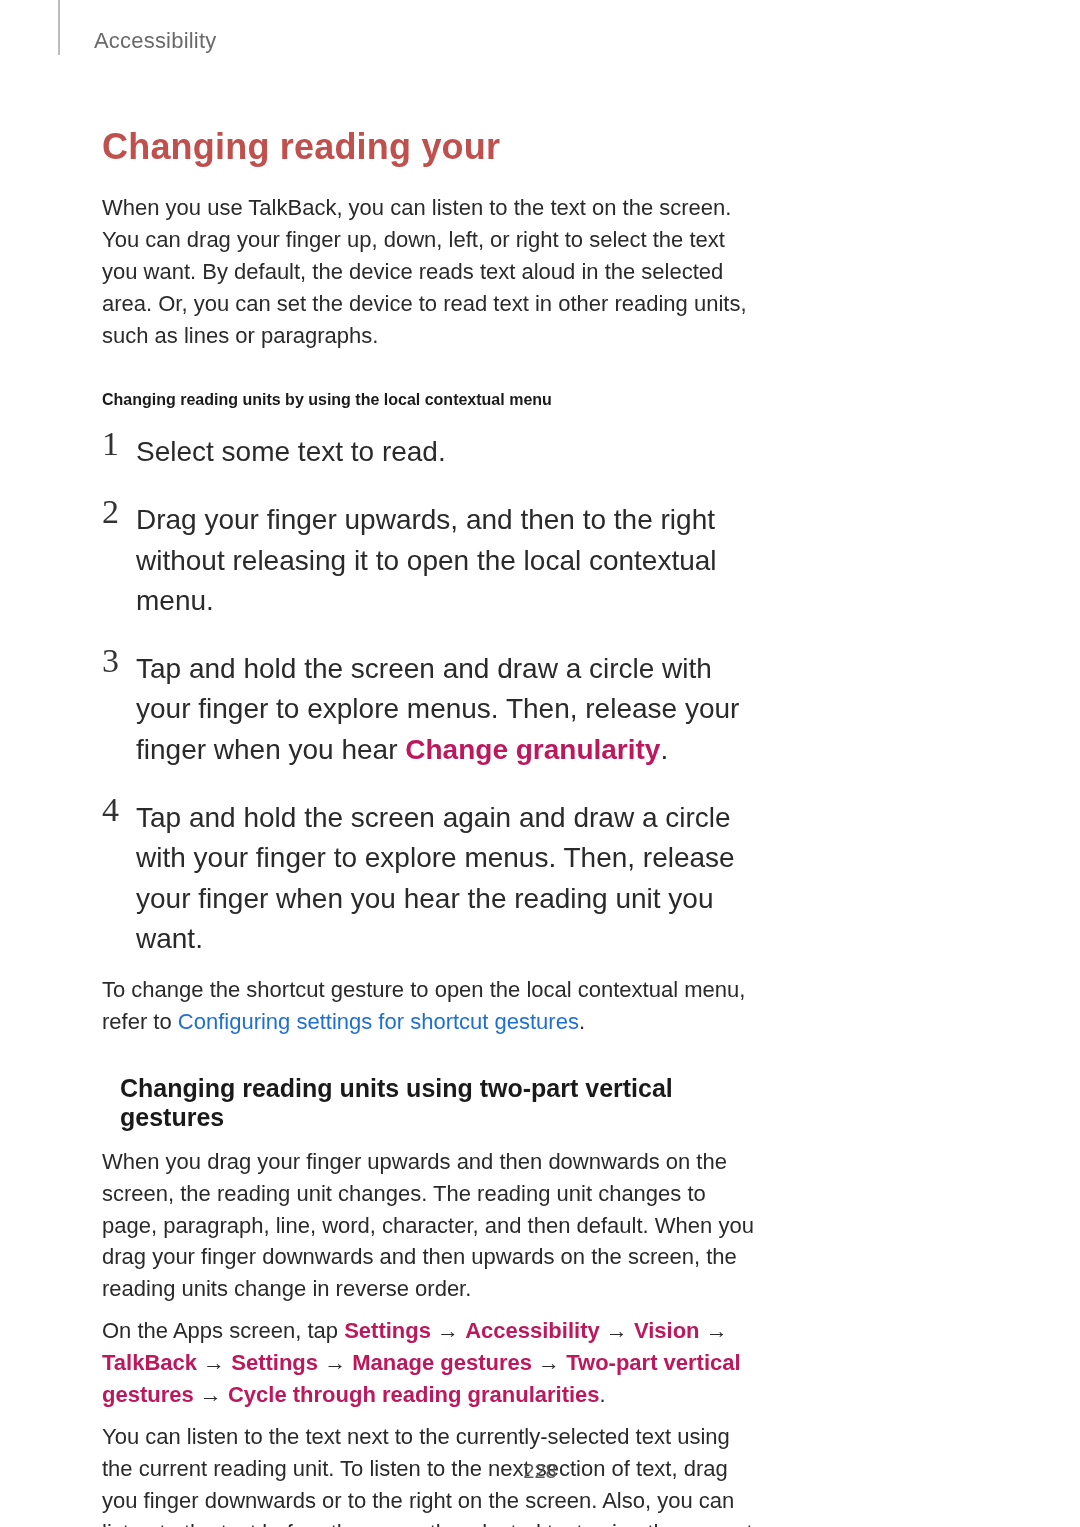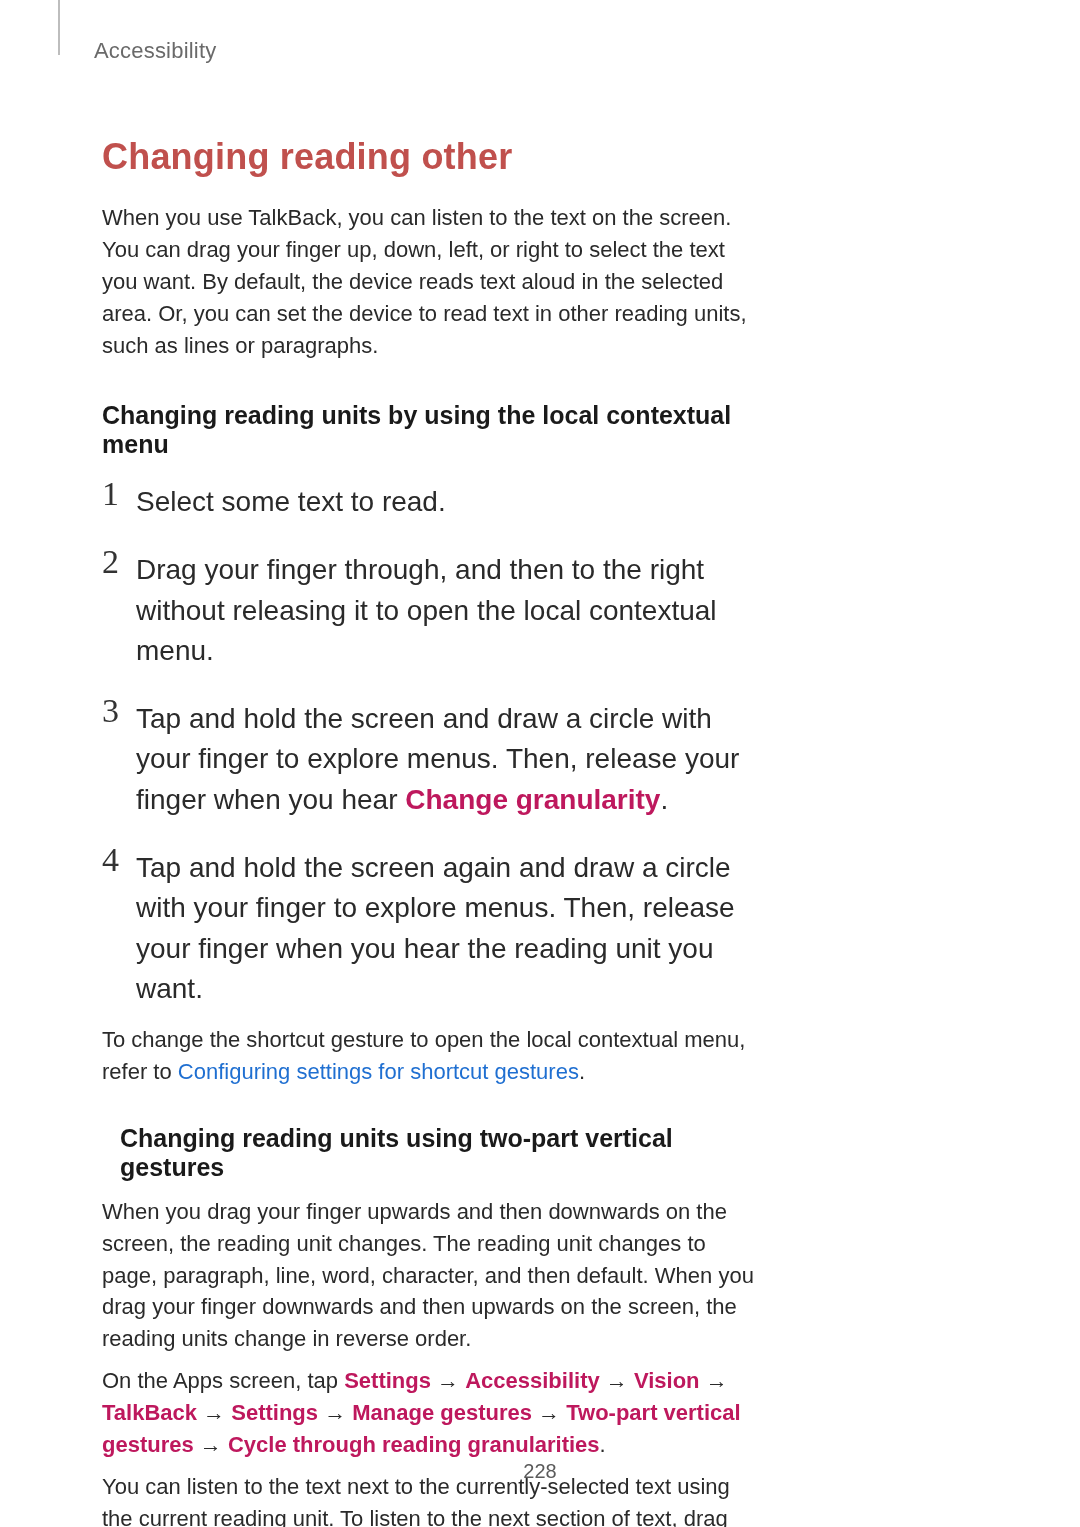--- a/index.html
+++ b/index.html
@@ -1,55 +1,55 @@
 <!DOCTYPE html>
 <html><head>
 <meta charset="utf-8">
 <style>
   * { margin: 0; padding: 0; box-sizing: border-box; }
   html, body { width: 1080px; height: 1527px; background: #fff; font-family: "Segoe UI", "Helvetica Neue", Arial, sans-serif; color: #222; }
-  .page { position: relative; width: 852px; height: 1527px; padding: 44px 90px 0 102px; }
+  .page { position: relative; width: 852px; height: 1527px; padding: 34px 90px 0 102px; }
   .side-rule { position: absolute; left: 58px; top: 0; width: 2px; height: 55px; background: #bdbdbd; }
   .header-label { font-size: 22px; color: #6a6a6a; letter-spacing: 0.2px; margin-top: -6px; margin-left: -8px; }
   .h1 { color: #c0504d; font-size: 36px; font-weight: 600; margin-top: 72px; letter-spacing: 0.2px; }
   .intro { font-size: 22px; line-height: 1.45; margin-top: 24px; color: #2a2a2a; }
-  .h2 { font-size: 25px; font-weight: 700; margin-top: 40px; color: #1a1a1a; }
+  .h2 { font-size: 16px; font-weight: 700; margin-top: 40px; color: #1a1a1a; }
   .h2b { font-size: 25px; font-weight: 700; margin-top: 36px; color: #1a1a1a; margin-left: 18px; }
   .steps { margin-top: 18px; }
   .step { display: flex; align-items: flex-start; margin-top: 22px; }
   .step:first-child { margin-top: 14px; }
   .step-num { font-family: Georgia, "Times New Roman", serif; font-size: 34px; line-height: 1; color: #333; width: 34px; flex: 0 0 34px; text-align: left; font-weight: 400; }
   .step-body { font-size: 28px; line-height: 1.45; color: #2a2a2a; padding-top: 5px; }
   .para { font-size: 22px; line-height: 1.45; margin-top: 14px; color: #2a2a2a; }
   .para-tight { font-size: 22px; line-height: 1.45; margin-top: 10px; color: #2a2a2a; }
   .link { color: #1f6fd1; }
   .bold { font-weight: 700; color: #be185d; }
   .page-num { position: absolute; bottom: 44px; left: 0; width: 1080px; text-align: center; font-size: 20px; color: #5a5a5a; }
 </style>
 </head>
 <body>
 
 <div class="page">
   <div class="side-rule"></div>
   <div class="header-label">Accessibility</div>
 
-  <div class="h1">Changing reading other</div>
+  <div class="h1">Changing reading your</div>
 
   <p class="intro">When you use TalkBack, you can listen to the text on the screen. You can drag your finger up, down, left, or right to select the text you want. By default, the device reads text aloud in the selected area. Or, you can set the device to read text in other reading units, such as lines or paragraphs.</p>
 
   <div class="h2">Changing reading units by using the local contextual menu</div>
 
   <div class="steps">
     <div class="step">
       <div class="step-num">1</div>
       <div class="step-body">Select some text to read.</div>
     </div>
     <div class="step">
       <div class="step-num">2</div>
-      <div class="step-body">Drag your finger through, and then to the right without releasing it to open the local contextual menu.</div>
+      <div class="step-body">Drag your finger upwards, and then to the right without releasing it to open the local contextual menu.</div>
     </div>
     <div class="step">
       <div class="step-num">3</div>
       <div class="step-body">
         <span>Tap and hold the screen and draw a circle with your finger to explore menus. Then, release your finger when you hear </span><span class="bold">Change granularity</span><span>.</span>
       </div>
     </div>
     <div class="step">
       <div class="step-num">4</div>
       <div class="step-body">Tap and hold the screen again and draw a circle with your finger to explore menus. Then, release your finger when you hear the reading unit you want.</div>

